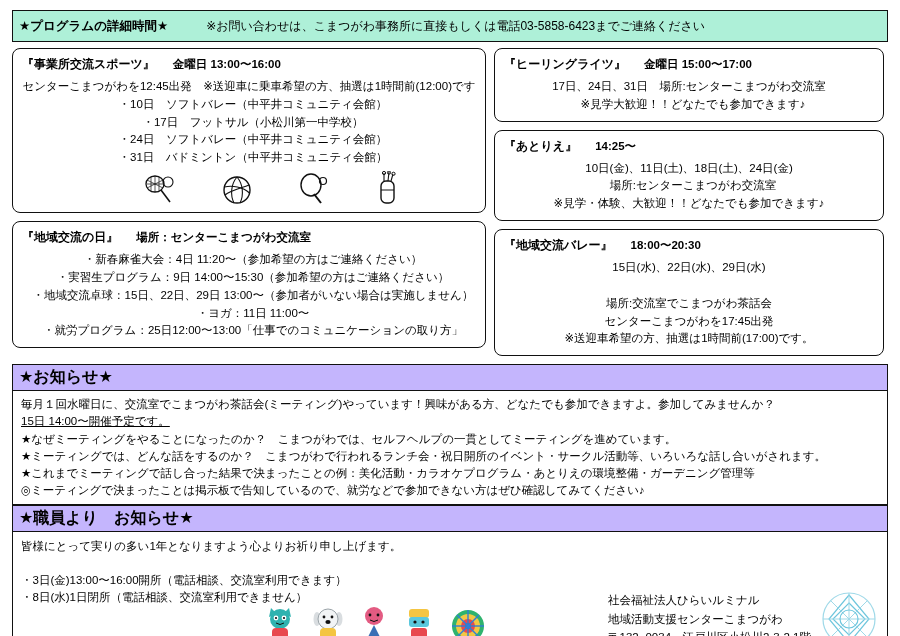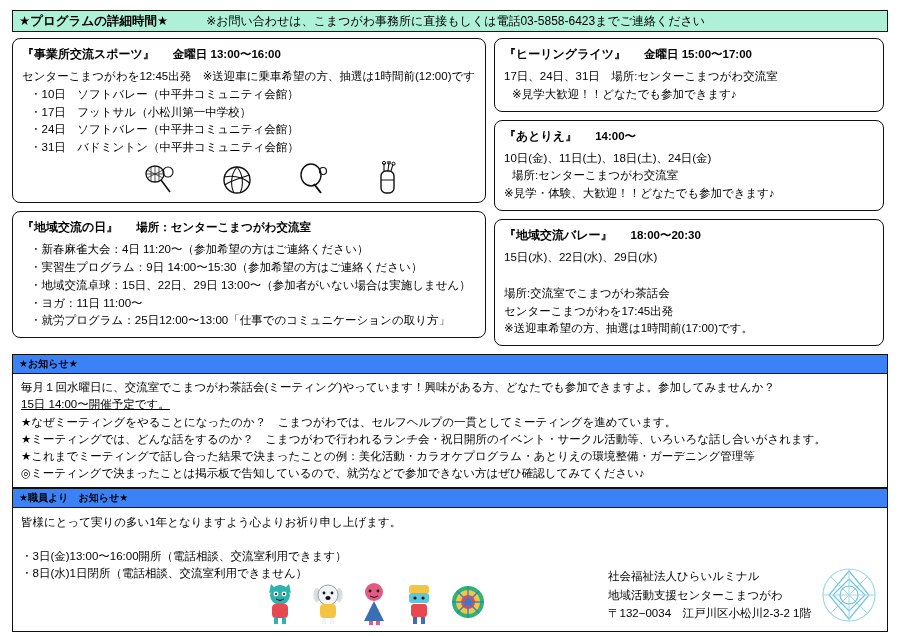--- a/index.html
+++ b/index.html
@@ -22,41 +22,42 @@
     box-sizing: border-box;
     padding: 10px 12px;
   }
 
   
   .header-bar {
     display: flex;
     align-items: center;
     border: 1px solid #111;
     background: #aef0d8;
-    height: 22px;
+    height: 32px;
     box-sizing: border-box;
     padding: 0 6px;
     text-align: right;
   }
   .header-title {
     font-weight: bold;
     font-size: 12.5px;
     white-space: nowrap;
   }
   .header-note {
     font-size: 12px;
     margin-left: 38px;
     white-space: nowrap;
   }
 
   
   .main-area {
     display: flex;
     gap: 8px;
     margin-top: 6px;
+    text-align: center;
   }
   .col-left { width: 474px; }
   .col-right { width: 390px; }
 
   .card {
     border: 1px solid #111;
     border-radius: 8px;
     box-sizing: border-box;
     padding: 7px 9px;
     background: #ffffff;
@@ -90,23 +91,23 @@
   .icon-svg { display: block; }
 
   .card-chiiki { min-height: 118px; }
   .card-healing { min-height: 56px; }
   .card-atorie { min-height: 88px; }
   .card-volley { min-height: 118px; }
 
   
   .band {
     border: 1px solid #111;
-    background: #3b82f6;
+    background: #c4b5fd;
     font-weight: bold;
-    font-size: 10px;
+    font-size: 16px;
     padding: 2px 6px;
     box-sizing: border-box;
   }
   .notice-box {
     border: 1px solid #111;
     border-top: none;
     box-sizing: border-box;
     padding: 5px 8px 4px 8px;
   }
   .notice-line {
@@ -242,21 +243,21 @@
           <span class="t-main">『ヒーリングライツ』</span>
           <span class="t-sub">金曜日 15:00〜17:00</span>
         </div>
         <div class="line">17日、24日、31日　場所:センターこまつがわ交流室</div>
         <div class="line indent">※見学大歓迎！！どなたでも参加できます♪</div>
       </div>
 
       <div class="card card-atorie">
         <div class="card-title">
           <span class="t-main">『あとりえ』</span>
-          <span class="t-sub">14:00〜</span>
+          <span class="t-sub">14:25〜</span>
         </div>
         <div class="line">10日(金)、11日(土)、18日(土)、24日(金)</div>
         <div class="line indent">場所:センターこまつがわ交流室</div>
         <div class="line">※見学・体験、大歓迎！！どなたでも参加できます♪</div>
       </div>
 
       <div class="card card-volley">
         <div class="card-title">
           <span class="t-main">『地域交流バレー』</span>
           <span class="t-sub">18:00〜20:30</span>

